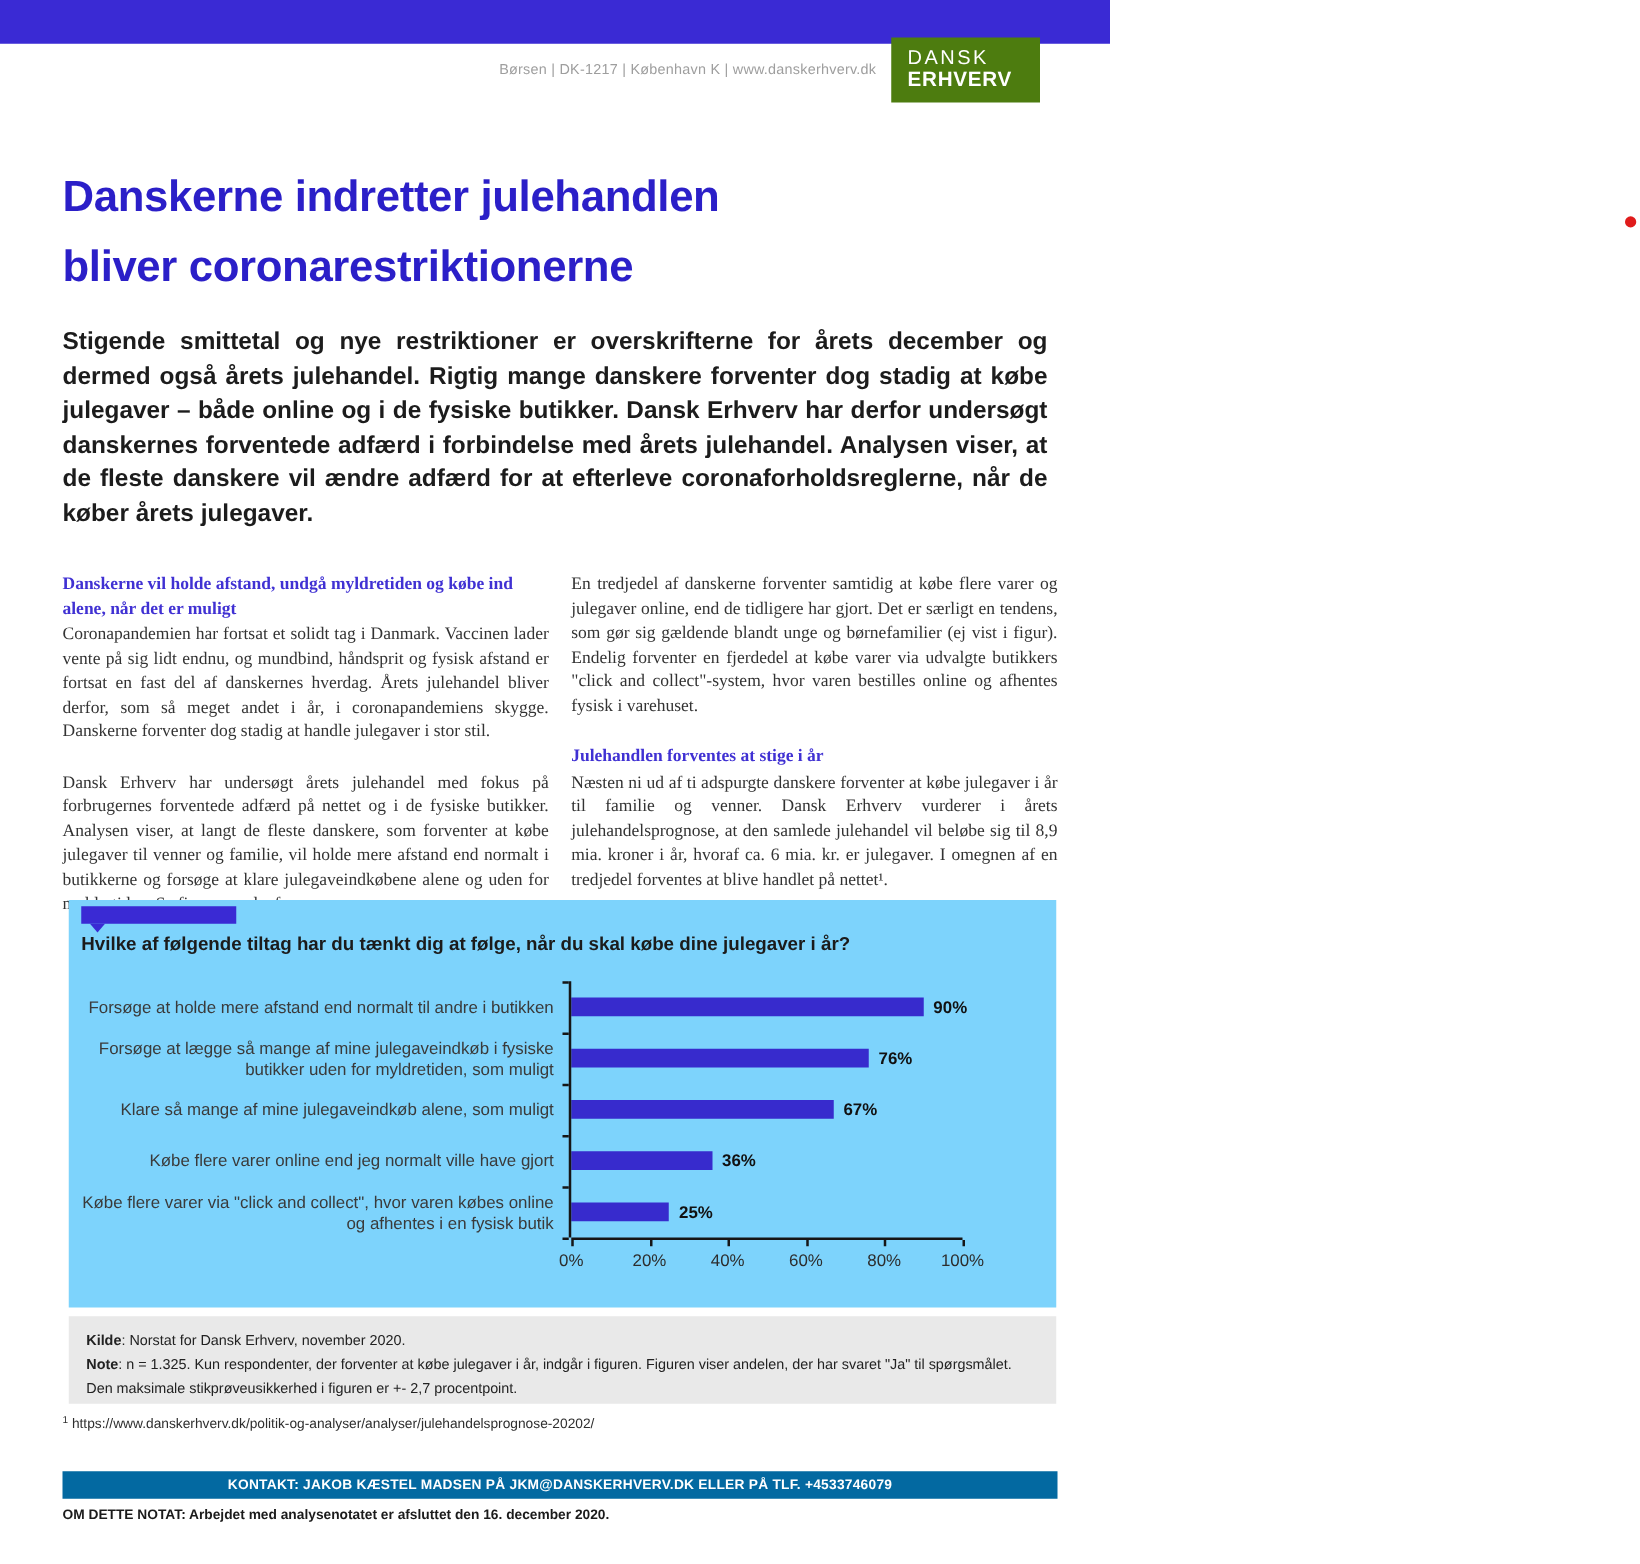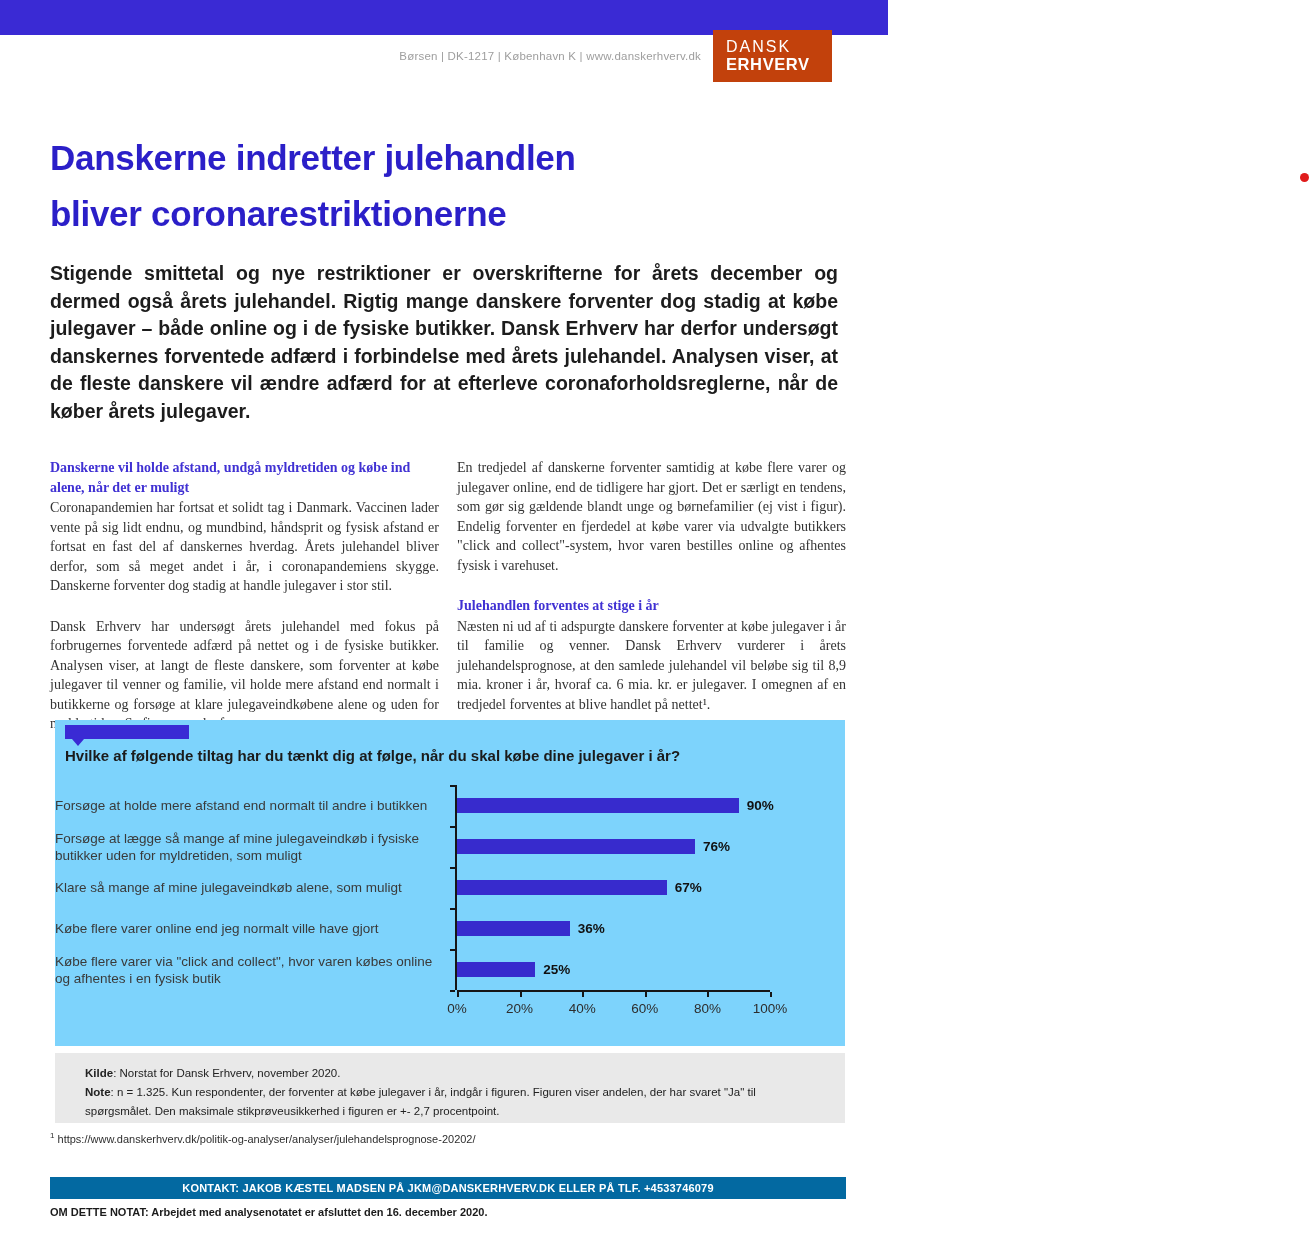--- a/index.html
+++ b/index.html
@@ -9,21 +9,21 @@
     font-family:"Liberation Sans", sans-serif; overflow:hidden;
   }
   
   .topbar { position:absolute; left:0; top:0; width:888px; height:35px; background:#3a2ad4; }
   .address {
     position:absolute; left:0; top:50px; width:701px; text-align:right;
     font-size:11.5px; color:#9e9e9e; letter-spacing:0.2px;
   }
   .logo {
     position:absolute; left:713px; top:30px; width:119px; height:52px;
-    background:#c2410c; color:#fff; padding:9px 0 16px 13px;
+    background:#4d7c0f; color:#fff; padding:9px 0 16px 13px;
   }
   .logo .l1 { font-size:16px; font-weight:400; letter-spacing:2px; line-height:16px; }
   .logo .l2 { font-size:16.5px; font-weight:700; letter-spacing:0.6px; line-height:19px; }
   .red-dot { position:absolute; left:1300px; top:173px; width:9px; height:9px; border-radius:50%; background:#e01b1b; }
 
   
   .title {
     position:absolute; left:50px; top:130px; width:780px;
     font-size:35px; line-height:56px; font-weight:700; color:#2b1fc8; letter-spacing:-0.3px;
   }
@@ -42,35 +42,35 @@
   .chart-panel { position:absolute; left:55px; top:720px; width:790px; height:326px; background:#7dd3fc; }
   .ribbon { position:absolute; left:10px; top:5px; width:124px; height:14px; background:#3a2ad4; }
   .ribbon::after {
     content:""; position:absolute; left:7px; top:14px; width:0; height:0;
     border-left:6px solid transparent; border-right:6px solid transparent; border-top:7px solid #3a2ad4;
   }
   .chart-title { position:absolute; left:10px; top:27px; width:760px; font-size:15px; font-weight:700; color:#1b1b1b; }
   .plot { position:absolute; left:0; top:65px; width:790px; height:240px; }
   .crow { display:flex; align-items:center; height:41px; }
   .cat {
-    width:400px; padding-right:12px; text-align:left;
+    width:400px; padding-right:12px; text-align:right;
     font-size:13.5px; line-height:17px; color:#3a3a3a;
   }
   .bar { height:15px; background:#372bcd; margin-left:2px; }
   .pct { margin-left:8px; font-weight:700; font-size:13.5px; color:#111; white-space:nowrap; }
   .axis-y { position:absolute; left:400px; top:0; width:2px; height:205px; background:#161616; }
   .ytick { position:absolute; left:395px; width:5px; height:2px; background:#161616; }
   .axis-x { position:absolute; left:402px; top:205px; width:313px; height:2px; background:#161616; }
   .xtick { position:absolute; top:207px; width:2px; height:5px; background:#161616; }
   .xlabel { position:absolute; top:216px; width:60px; margin-left:-30px; text-align:center; font-size:13.5px; color:#2d2d2d; }
 
   
   .note-panel {
     position:absolute; left:55px; top:1053px; width:790px; height:70px; background:#e9e9e9;
-    padding:11px 30px; font-size:11.5px; color:#222; line-height:19px;
+    padding:11px 14px; font-size:11.5px; color:#222; line-height:19px;
   }
   .note-panel b { font-weight:700; }
   .footnote { position:absolute; left:50px; top:1131px; font-size:11px; color:#2e2e2e; }
   .footnote sup { font-size:8px; }
 
   
   .footer-bar {
     position:absolute; left:50px; top:1177px; width:796px; height:22px; background:#0369a1;
     color:#fff; text-align:center; font-size:11px; font-weight:700; line-height:22px; letter-spacing:0.2px;
   }

